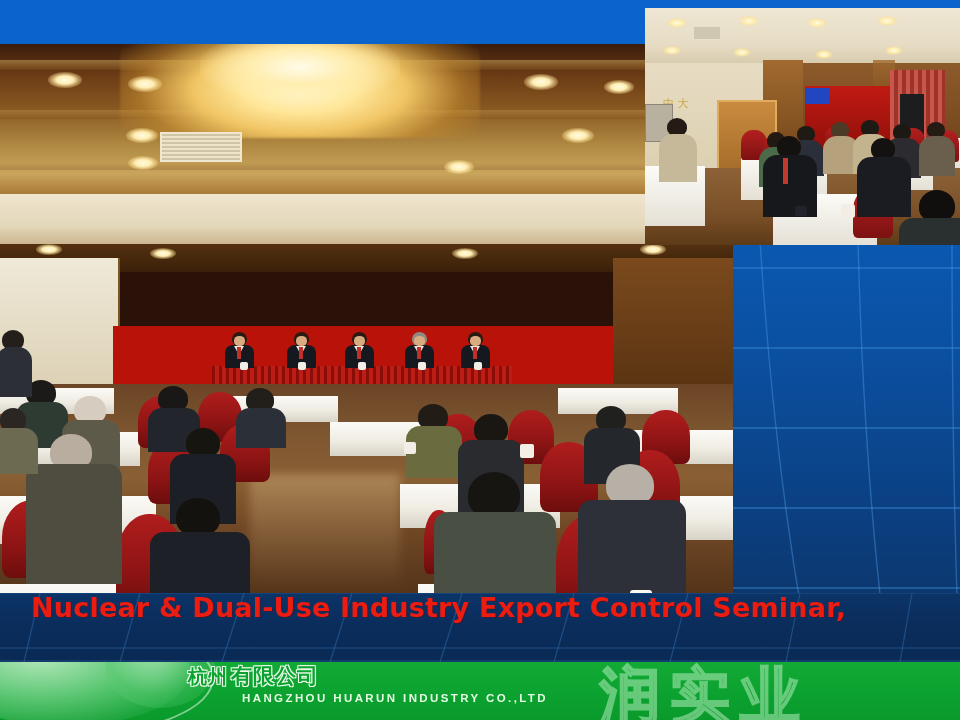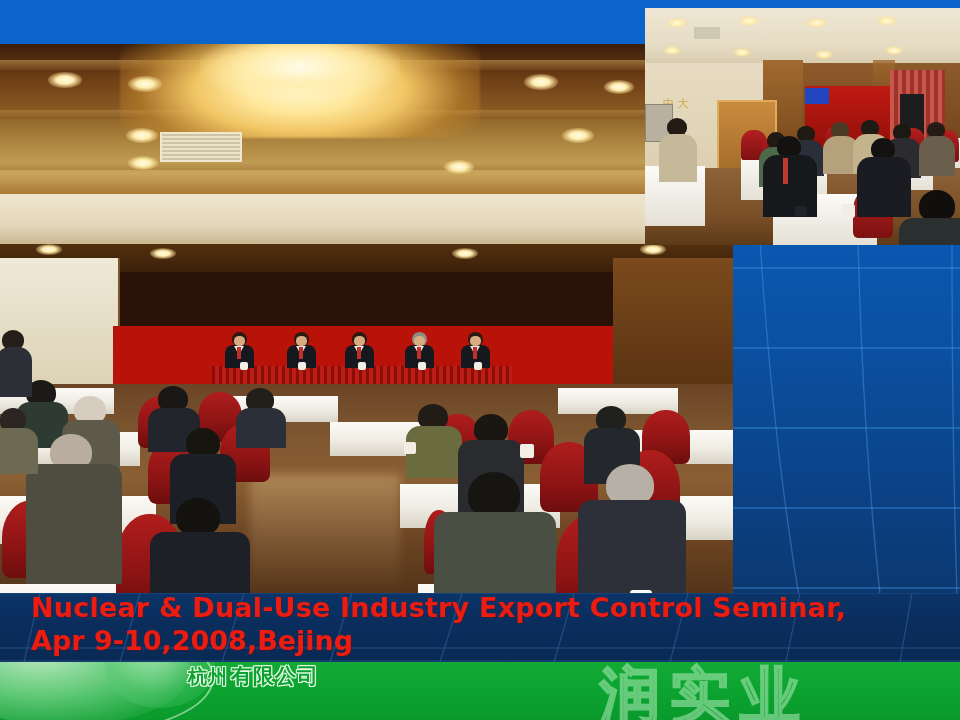--- a/index.html
+++ b/index.html
@@ -404,31 +404,31 @@
         <path d="M352 0 L 330 69"></path>
           <path d="M462 0 L 440 69"></path>
           <path d="M574 0 L 554 69"></path>
         <path d="M688 0 L 670 69"></path>
           <path d="M800 0 L 786 69"></path>
           <path d="M912 0 L 900 69"></path>
       </g>
     </svg>
     <div class="title-txt">
       <div>Nuclear &amp; Dual-Use Industry Export Control Seminar,</div>
-      <div class="title-line2">Apr 9-10,2008,Bejing</div>
     </div>
   </div>
 
   <div class="footer">
     <div class="f-sphere1"></div>
     <div class="f-sphere2"></div>
     <div class="f-arc"></div>
     <div class="f-mark" style="left:600px;top:-6px;">润实业</div>
 
     <div class="f-logo">
       <div class="f-cn">
         <span class="sm">杭州</span>
         <span class="sm2">有限公司</span>
       </div>
+      <div class="f-en">HANGZHOU  HUARUN  INDUSTRY  CO.,LTD</div>
     </div>
   </div>
 
 </div>
 
 </body></html>

